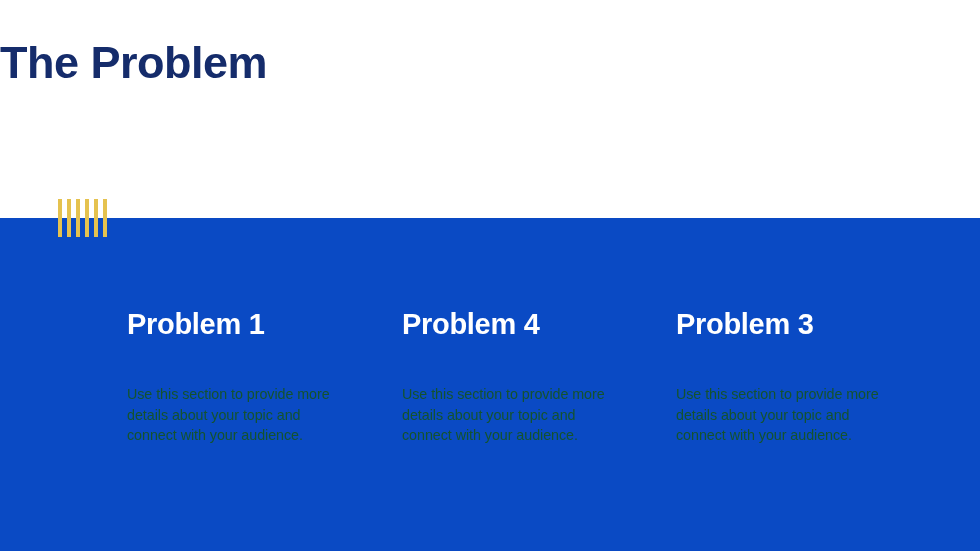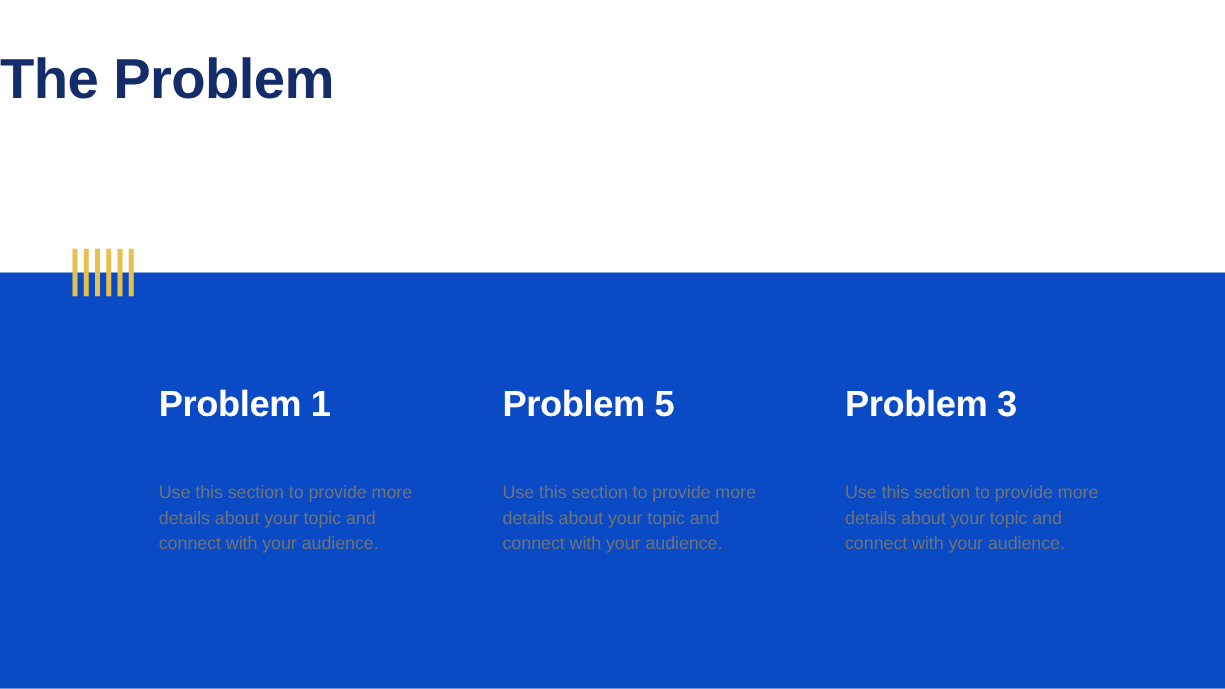--- a/index.html
+++ b/index.html
@@ -114,21 +114,21 @@
     white-space: nowrap;
   }
 
   .col-body {
     position: absolute;
     top: 166px;
     left: 0;
     width: 210px;
     font-size: 14.3px;
     line-height: 20.6px;
-    color: #737373;
+    color: #14532d;
     letter-spacing: -0.05px;
   }
 </style>
 </head>
 <body>
 
 <div class="slide">
 
   <div class="top-band"></div>
   <div class="bottom-band"></div>
@@ -146,21 +146,21 @@
   </div>
 
   <div class="columns">
 
     <div class="column col-1">
       <div class="col-heading">Problem 1</div>
       <div class="col-body">Use this section to provide more details about your topic and connect with your audience.</div>
     </div>
 
     <div class="column col-2">
-      <div class="col-heading">Problem 5</div>
+      <div class="col-heading">Problem 4</div>
       <div class="col-body">Use this section to provide more details about your topic and connect with your audience.</div>
     </div>
 
     <div class="column col-3">
       <div class="col-heading">Problem 3</div>
       <div class="col-body">Use this section to provide more details about your topic and connect with your audience.</div>
     </div>
 
   </div>
 

